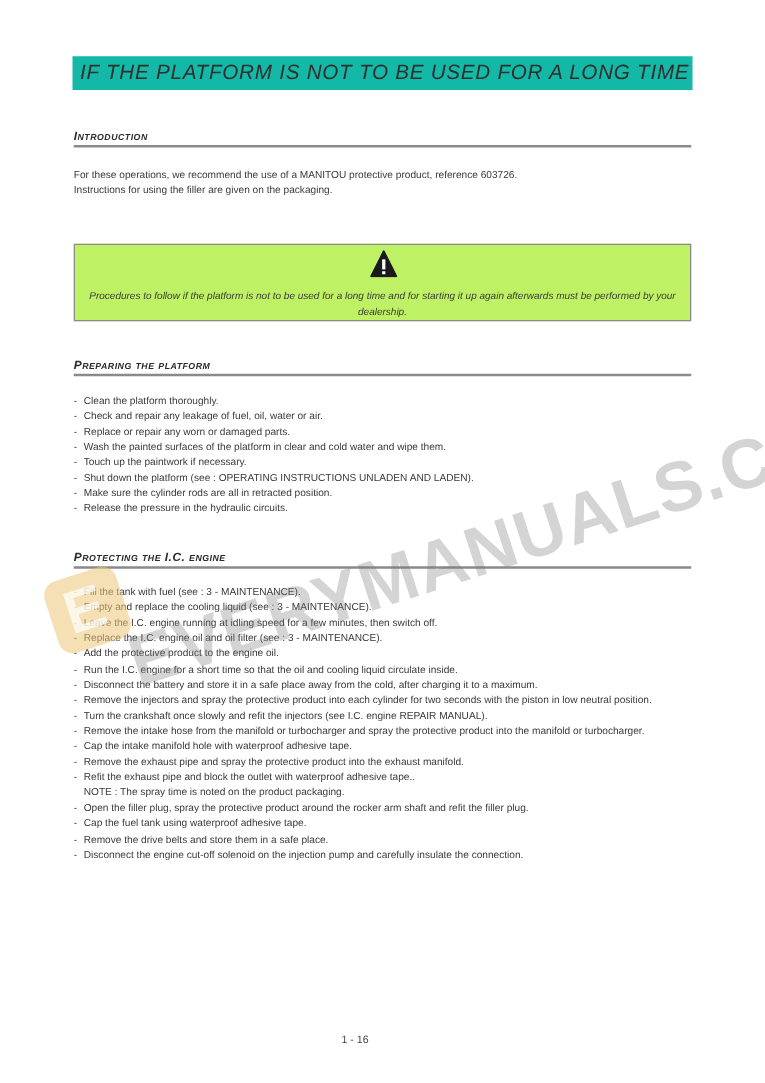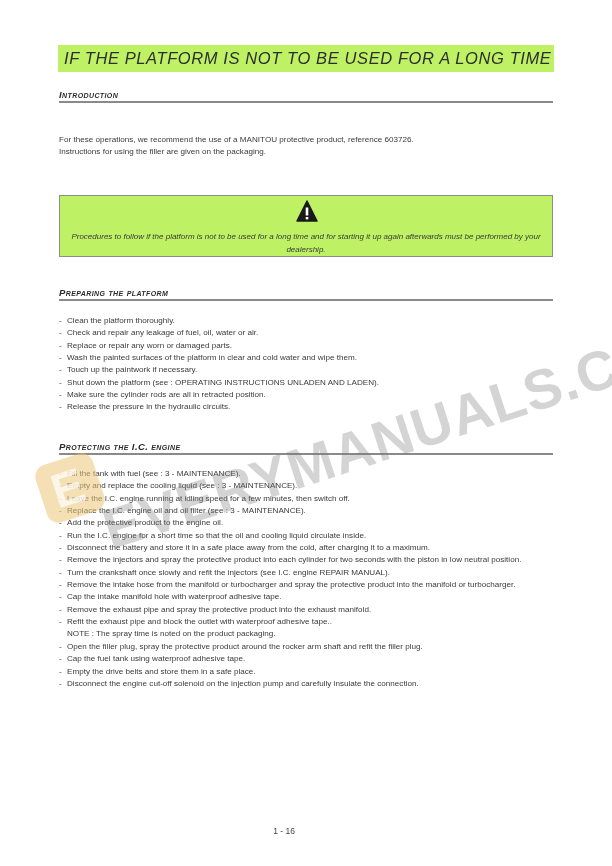--- a/index.html
+++ b/index.html
@@ -1,19 +1,19 @@
 <!DOCTYPE html>
 <html><head>
 <meta charset="utf-8">
 <style>
   html, body { margin:0; padding:0; background:#ffffff; }
   body { width:612px; height:866px; position:relative; overflow:hidden;
          font-family:"Liberation Sans", sans-serif; color:#333333; }
   .title-bar { position:absolute; left:58px; top:45px; width:496px; height:27px;
-               background:#bef264; }
+               background:#14b8a6; }
   .title-bar span { position:absolute; left:6px; top:4px; font-size:16.5px;
                     font-style:italic; letter-spacing:0.6px; color:#2e2e2e; white-space:nowrap; }
   .sec-head { position:absolute; left:59px; width:494px; border-bottom:2px solid #8a8a8a;
               padding-bottom:1px; font-size:9.5px; font-weight:bold; font-style:italic;
               font-variant:small-caps; letter-spacing:0.4px; color:#2a2a2a; }
   .para { position:absolute; left:59px; width:494px; font-size:8.1px; line-height:12.4px; color:#3a3a3a; }
   .para p { margin:0; text-align:justify; }
   .notice { position:absolute; left:59px; top:195px; width:492px; height:60px;
             border:1px solid #8c8c8c; background:#bef264; }
   .notice .warn { position:absolute; left:236px; top:4px; width:22px; height:22px; }
@@ -35,21 +35,21 @@
   .wm-logo span { position:absolute; left:12px; top:2px; font-size:48px; font-weight:bold;
                   color:rgba(255,255,255,0.7); }
 </style>
 </head>
 <body>
 
 <div class="title-bar">
   <span>IF THE PLATFORM IS NOT TO BE USED FOR A LONG TIME</span>
 </div>
 
-<div class="sec-head" style="top:89px;font-style:italic;">Introduction</div>
+<div class="sec-head" style="top:104px;font-style:italic;">Introduction</div>
 <div class="para" style="top:134px;">
   <p>For these operations, we recommend the use of a MANITOU protective product, reference 603726.</p>
   <p>Instructions for using the filler are given on the packaging.</p>
 </div>
 
 <div class="notice">
   <svg class="warn" viewBox="0 0 22 22">
     <polygon points="11,1 21,21 1,21" fill="#1a1a1a" stroke="#1a1a1a" stroke-linejoin="round" stroke-width="1.5"></polygon>
     <rect x="9.7" y="7.5" width="2.6" height="8" fill="#ffffff"></rect>
     <rect x="9.7" y="17" width="2.6" height="2.4" fill="#ffffff"></rect>
@@ -154,21 +154,21 @@
   <li>
       <span class="dash">-</span>
       <span class="txt">Open the filler plug, spray the protective product around the rocker arm shaft and refit the filler plug.</span>
     </li>
   <li>
       <span class="dash">-</span>
       <span class="txt">Cap the fuel tank using waterproof adhesive tape.</span>
     </li>
   <li>
       <span class="dash">-</span>
-      <span class="txt">Empty the drive belts and store them in a safe place.</span>
+      <span class="txt">Remove the drive belts and store them in a safe place.</span>
     </li>
   <li>
       <span class="dash">-</span>
       <span class="txt">Disconnect the engine cut-off solenoid on the injection pump and carefully insulate the connection.</span>
     </li>
 </ul>
 
 <div class="page-num">1 - 16</div>
 
 <div class="wm-logo">

